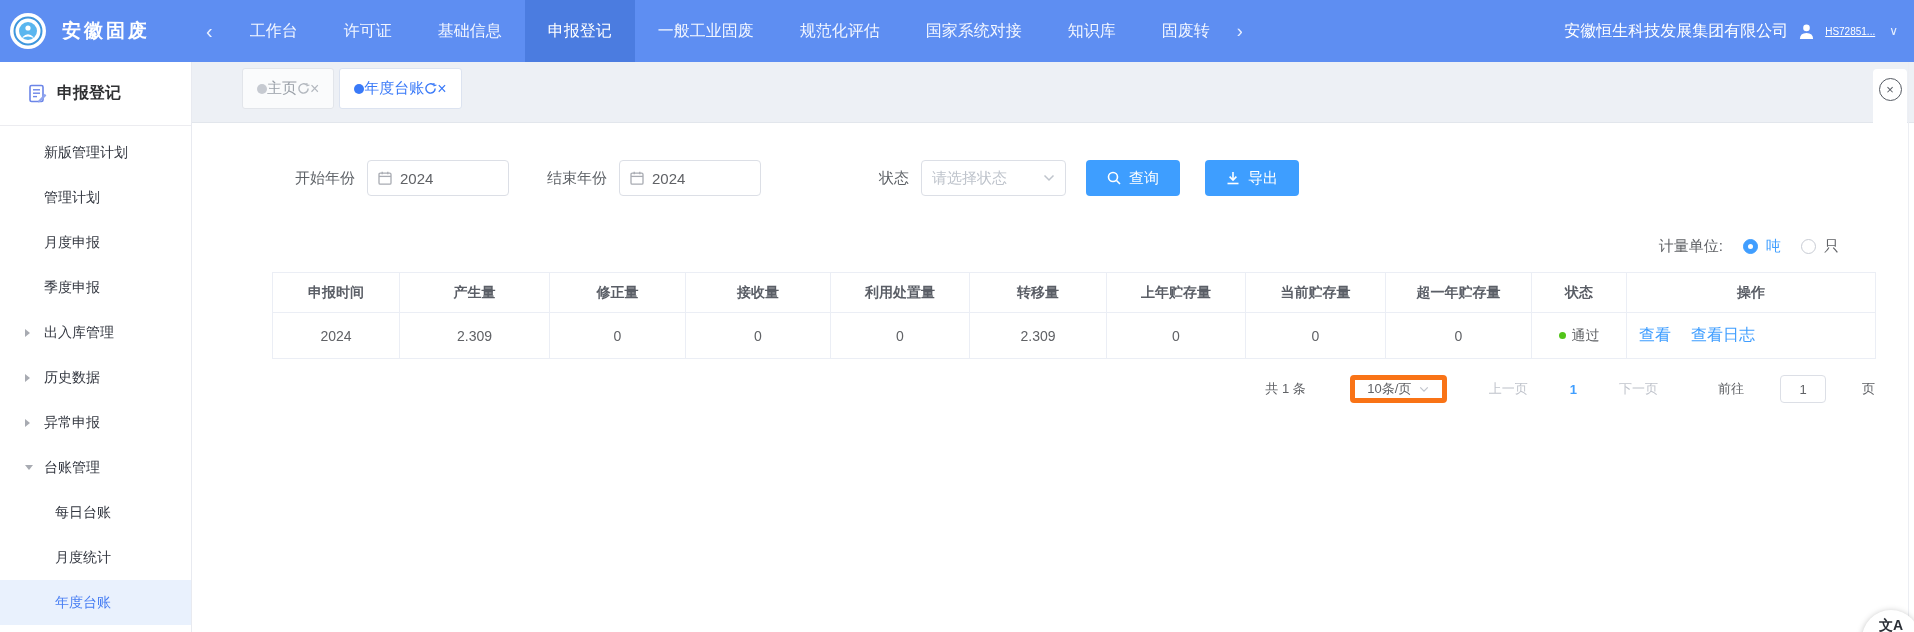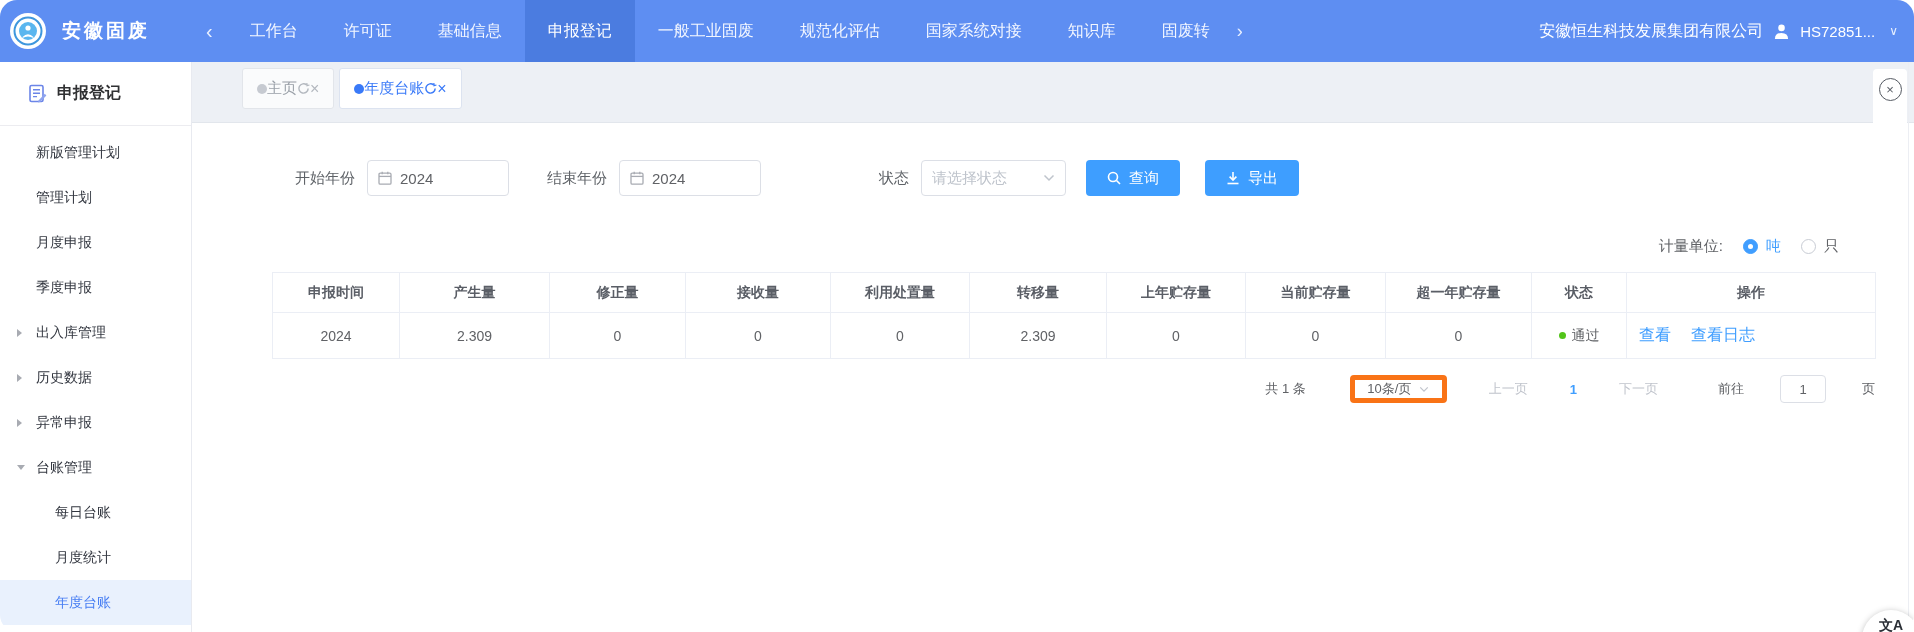--- a/index.html
+++ b/index.html
@@ -1,41 +1,41 @@
 <!DOCTYPE html>
 <html><head>
 <meta charset="utf-8">
 <style>
   * { margin:0; padding:0; box-sizing:border-box; }
   html,body { background:#fff; }
   body { font-family:"Liberation Sans","DejaVu Sans",sans-serif; }
-  .screen { position:relative; width:1914px; height:632px; overflow:hidden; background:#fff;border-radius:17px; }
+  .screen { position:relative; width:1914px; height:632px; overflow:hidden; background:#fff; }
 
   
   .topnav { position:absolute; top:0; left:0; right:0; height:62px; background:#5e8ef2; display:flex; align-items:center; color:#fff; }
   .brand { width:192px; display:flex; align-items:center; padding-left:10px; flex:none; }
   .logo { width:36px; height:36px; border-radius:50%; background:#fff; display:flex; align-items:center; justify-content:center; flex:none; }
   .brand-name { margin-left:16px; font-size:19px; font-weight:bold; letter-spacing:3px; white-space:nowrap; }
   .nav-collapse { font-size:20px; color:#eaf1ff; cursor:pointer; margin-left:14px; flex:none; line-height:1; }
   .nav-items { display:flex; align-items:stretch; height:100%; margin-left:14px; flex:none; }
   .nav-item { display:flex; align-items:center; padding:0 23px; font-size:16px; color:#f2f6ff; white-space:nowrap; cursor:pointer; }
   .nav-item.active { background:#4b7ce0; color:#fff; }
   .nav-scroll { display:flex; align-items:center; font-size:18px; color:#eaf1ff; padding:0 4px; cursor:pointer; }
   .nav-right { margin-left:auto; display:flex; align-items:center; padding-right:16px; gap:10px; white-space:nowrap; }
   .company-name { font-size:16px; }
   .user-icon { display:flex; align-items:center; }
-  .username { font-size:15px; }
+  .username { font-size:10px;text-decoration:underline; }
   .nav-caret { font-size:12px; color:#e7efff; margin-left:4px; }
 
   
   .sidebar { position:absolute; top:62px; left:0; width:192px; bottom:0; background:#fff; border-right:1px solid #e8eaf0; }
   .side-header { height:64px; display:flex; align-items:center; padding-left:28px; gap:10px; border-bottom:1px solid #ececf0; }
   .side-header-label { font-size:16px; font-weight:bold; color:#303133; }
   .side-menu { padding-top:4px; }
-  .side-item { height:45px; display:flex; align-items:center; padding-left:17px; font-size:14px; color:#333740; cursor:pointer; }
+  .side-item { height:45px; display:flex; align-items:center; padding-left:25px; font-size:14px; color:#333740; cursor:pointer; }
   .side-item .caret-slot { width:19px; display:flex; align-items:center; flex:none; }
   .caret-r { width:0; height:0; border-left:5px solid #a8abb2; border-top:4px solid transparent; border-bottom:4px solid transparent; }
   .caret-d { width:0; height:0; border-top:5px solid #a8abb2; border-left:4px solid transparent; border-right:4px solid transparent; }
   .side-child { height:45px; display:flex; align-items:center; padding-left:55px; font-size:14px; color:#333740; cursor:pointer; }
   .side-child.active { background:#e9f1fd; color:#477ef3; }
 
   
   .tabstrip { position:absolute; top:62px; left:192px; right:0; height:61px; background:#edf0f5; border-bottom:1px solid #e2e6ec; }
   .tabs { position:absolute; left:50px; top:6px; display:flex; gap:5px; }
   .tab { height:41px; display:flex; align-items:center; padding:0 14px; border:1px solid #e2e5ea; border-radius:3px; background:#fafbfc; cursor:pointer; }

